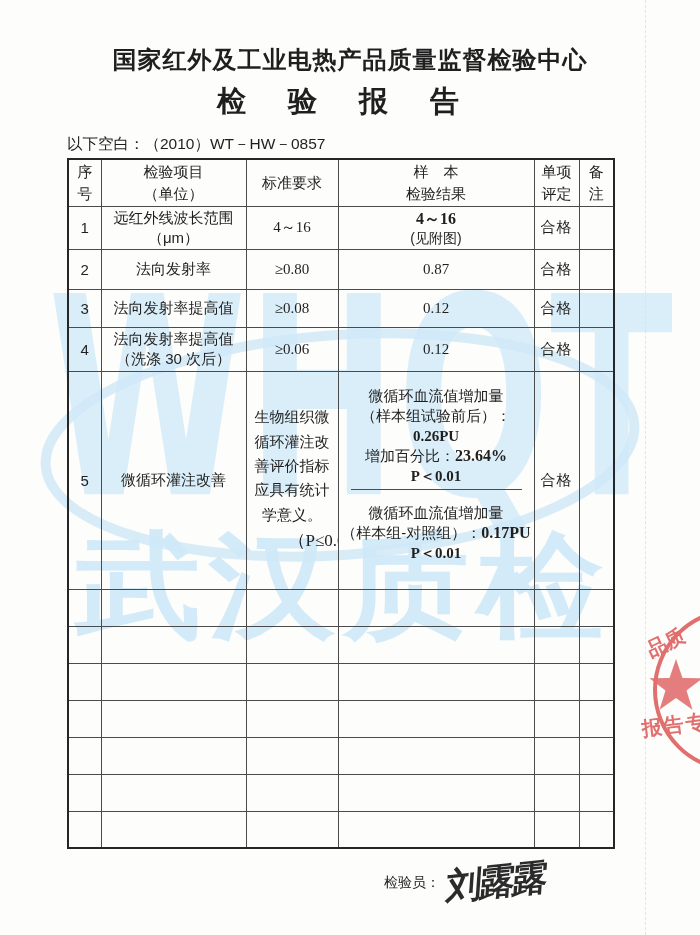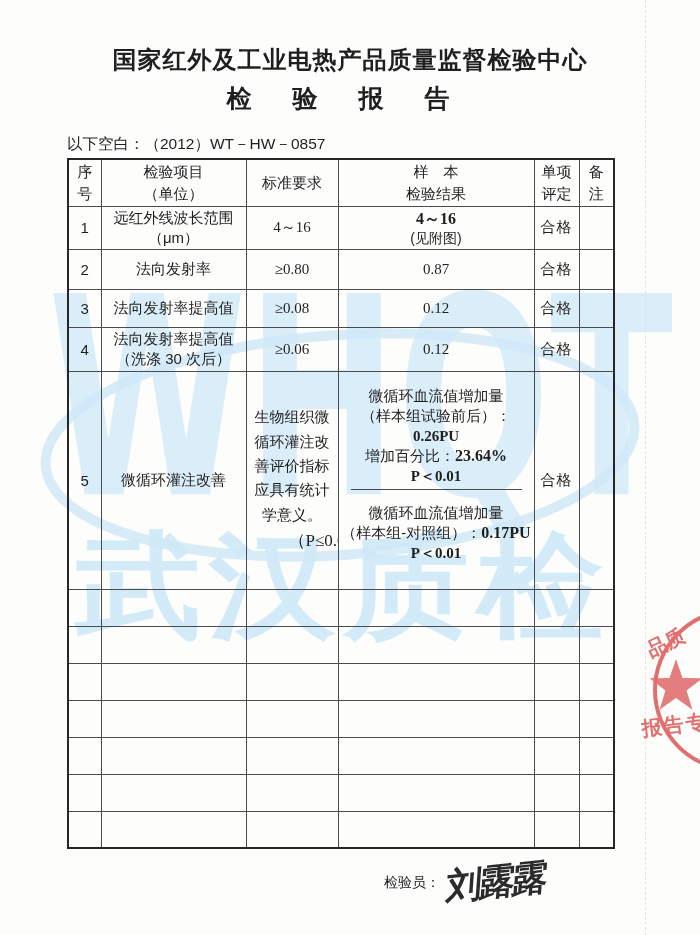--- a/index.html
+++ b/index.html
@@ -28,21 +28,21 @@
     white-space:nowrap;
   }
 
   
   .org-title {
     position:absolute; top:44px; left:0; width:676px; text-align:center;
     font-size:24px; font-weight:bold; letter-spacing:1px;padding-left:24px;
   }
   .report-title {
     position:absolute; top:82px; left:0; width:676px; text-align:center;
-    font-size:25px; font-weight:bold; letter-spacing:17px; text-indent:17px;
+    font-size:29px; font-weight:bold; letter-spacing:17px; text-indent:17px;
   }
   .biz-line {
     position:absolute; top:134px; left:67px; width:540px;
     display:flex; justify-content:space-between; align-items:flex-end;
     font-size:15.5px;
   }
   .pagination { word-spacing:9px; }
 
   
   table.report {
@@ -102,21 +102,21 @@
     </svg>
     <div class="wm-cn">武汉质检</div>
   </div>
 
   <div class="layer-content">
 
     <div class="org-title">国家红外及工业电热产品质量监督检验中心</div>
     <div class="report-title">检 验 报 告</div>
 
     <div class="biz-line">
-      <span><span>以下空白：</span><span>（2012）WT－HW－0857</span></span>
+      <span><span>以下空白：</span><span>（2010）WT－HW－0857</span></span>
     </div>
 
     <table class="report">
       <colgroup>
         <col style="width:33px">
           <col style="width:145px">
           <col style="width:92px">
         <col style="width:196px">
           <col style="width:45px">
           <col style="width:35px">

